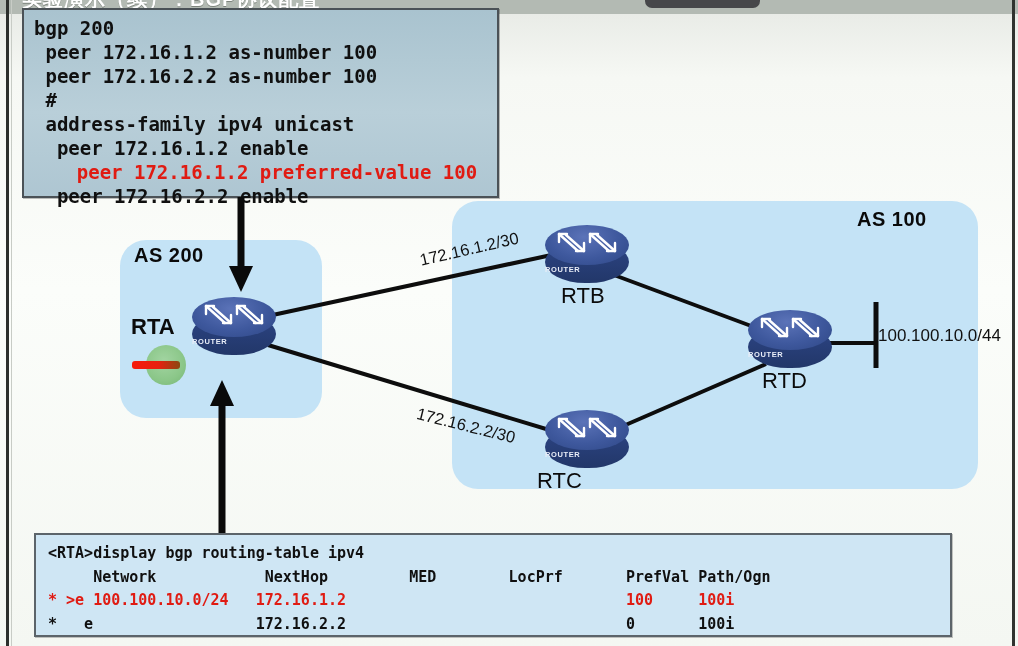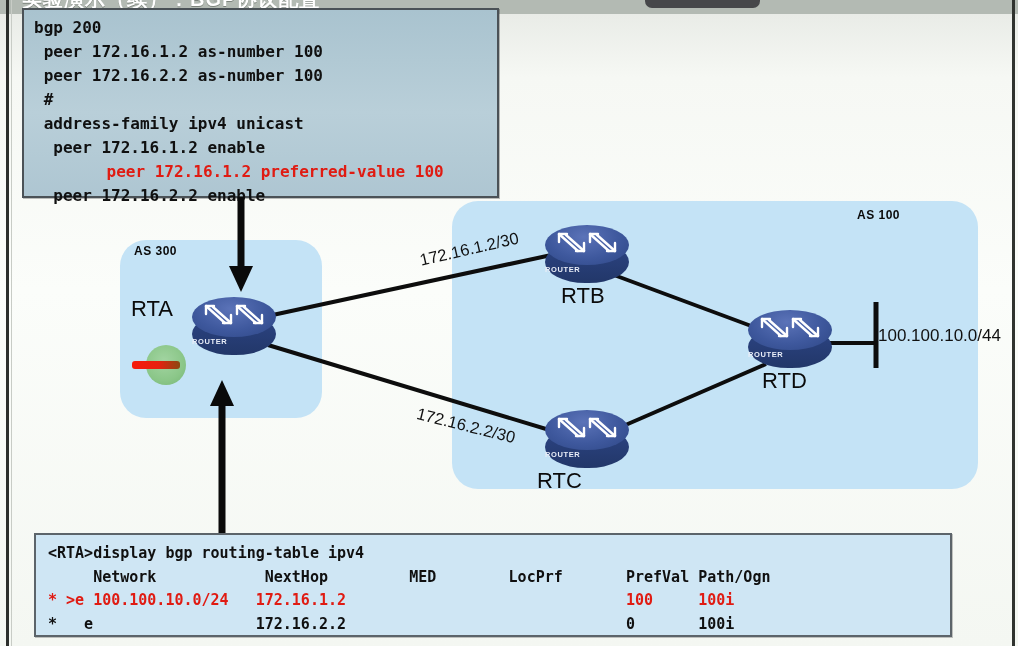--- a/index.html
+++ b/index.html
@@ -22,39 +22,39 @@
   .leftrail2{position:absolute;left:11px;top:0;width:1px;height:646px;background:#c8ccc6;}
   .rightrail{position:absolute;left:1012px;top:0;width:3px;height:646px;background:#30332f;}
 
   
   .cfgbox{position:absolute;left:22px;top:8px;width:477px;height:190px;
     background:linear-gradient(180deg,#a9c3cf 0%,#b9cfd9 55%,#aec6d2 100%);
     border:2px solid #4b5257;box-sizing:border-box;
     box-shadow:1px 1px 0 rgba(0,0,0,.25);}
   .cfgbox pre{margin:0;padding:6px 0 0 10px;
     font-family:"DejaVu Sans Mono","Liberation Mono",monospace;
-    font-size:16px;line-height:24px;font-weight:700;color:#101010;}
+    font-size:19px;line-height:24px;font-weight:700;color:#101010;}
   .cfg-line{white-space:pre;display:block;}
   .cfg-line.red{color:#e01b12;text-align:center;}
 
   
   .termbox{position:absolute;left:34px;top:533px;width:918px;height:104px;
     background:#cfe6f4;border:2px solid #5c646a;box-sizing:border-box;
     box-shadow:1px 1px 0 rgba(0,0,0,.22);}
   .termbox pre{margin:0;padding:7px 0 0 12px;
     font-family:"DejaVu Sans Mono","Liberation Mono",monospace;
     font-size:15px;line-height:23.5px;font-weight:700;color:#101010;}
   .t-line{white-space:pre;display:block;}
   .t-line.red{color:#e01b12;}
 
   
   .as-box{position:absolute;background:#c4e3f6;border-radius:26px;}
   #as200{left:120px;top:240px;width:202px;height:178px;}
   #as100{left:452px;top:201px;width:526px;height:288px;}
-  .as-label{position:absolute;font-size:12px;font-weight:bold;color:#0a0a0a;
+  .as-label{position:absolute;font-size:20px;font-weight:bold;color:#0a0a0a;
     letter-spacing:.5px;white-space:nowrap;}
   #as200-label{left:134px;top:244px;}
   #as100-label{left:857px;top:208px;}
 
   
   svg.links{position:absolute;left:0;top:0;width:1018px;height:646px;pointer-events:none;}
 
   
   .router{position:absolute;width:84px;height:62px;}
   .router .base{position:absolute;left:0;top:16px;width:84px;height:42px;
@@ -66,21 +66,21 @@
   .router .tag{position:absolute;left:0;top:40px;width:84px;
     font-size:7.5px;font-weight:bold;color:#e9eef8;letter-spacing:.6px;}
   .rname{position:absolute;font-size:22px;font-weight:400;color:#0b0b0b;
     white-space:nowrap;font-family:"Liberation Sans",sans-serif;}
 
   
   #rta{left:192px;top:297px;}
   #rtb{left:545px;top:225px;}
   #rtc{left:545px;top:410px;}
   #rtd{left:748px;top:310px;}
-  #rta-name{left:131px;top:296px;}
+  #rta-name{left:131px;top:314px;font-weight:bold;}
   #rtb-name{left:561px;top:283px;}
   #rtc-name{left:537px;top:468px;}
   #rtd-name{left:762px;top:368px;}
 
   
   .linklabel{position:absolute;font-size:16.5px;font-weight:500;color:#111;
     white-space:nowrap;}
   #lab1{left:420px;top:251px;transform:rotate(-13deg);transform-origin:left center;}
   #lab2{left:417px;top:404px;transform:rotate(14deg);transform-origin:left center;}
   #lan-label{left:878px;top:326px;font-size:17px;}
@@ -103,21 +103,21 @@
   <div class="leftrail"></div>
   <div class="leftrail2"></div>
   <div class="rightrail"></div>
 
   <div class="cfgbox">
     <pre><span class="cfg-line">bgp 200</span><span class="cfg-line"> peer 172.16.1.2 as-number 100</span><span class="cfg-line"> peer 172.16.2.2 as-number 100</span><span class="cfg-line"> #</span><span class="cfg-line"> address-family ipv4 unicast</span><span class="cfg-line">  peer 172.16.1.2 enable</span><span class="cfg-line red">  peer 172.16.1.2 preferred-value 100</span><span class="cfg-line">  peer 172.16.2.2 enable</span></pre>
   </div>
 
   <div class="as-box" id="as200"></div>
   <div class="as-box" id="as100"></div>
-  <div class="as-label" id="as200-label">AS 300</div>
+  <div class="as-label" id="as200-label">AS 200</div>
   <div class="as-label" id="as100-label">AS 100</div>
 
   <svg class="links" viewBox="0 0 1018 646">
 
     <line x1="268" y1="316" x2="556" y2="254" stroke="#0d0d0d" stroke-width="4"></line>
 
     <line x1="268" y1="345" x2="556" y2="432" stroke="#0d0d0d" stroke-width="4"></line>
 
     <line x1="614" y1="275" x2="762" y2="330" stroke="#0d0d0d" stroke-width="4"></line>
 

